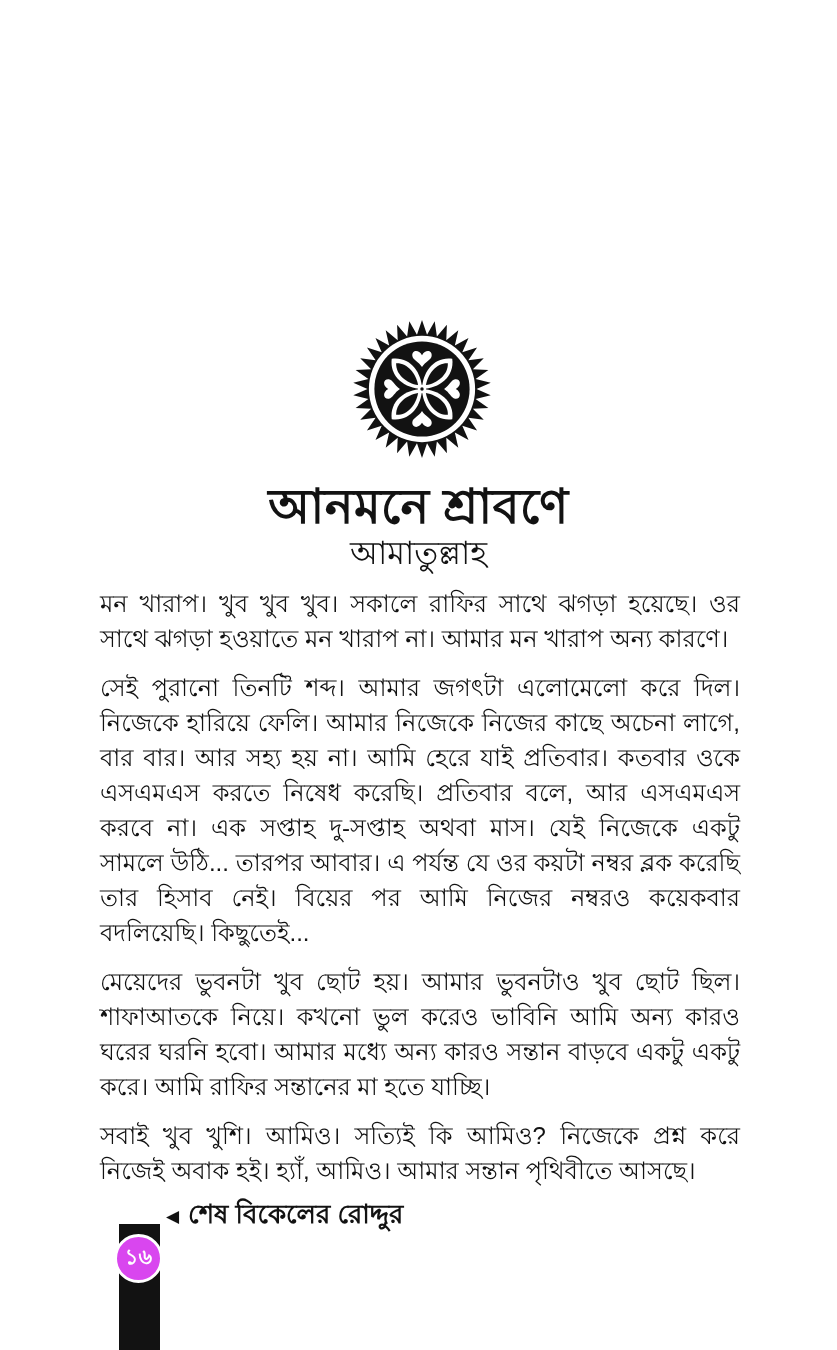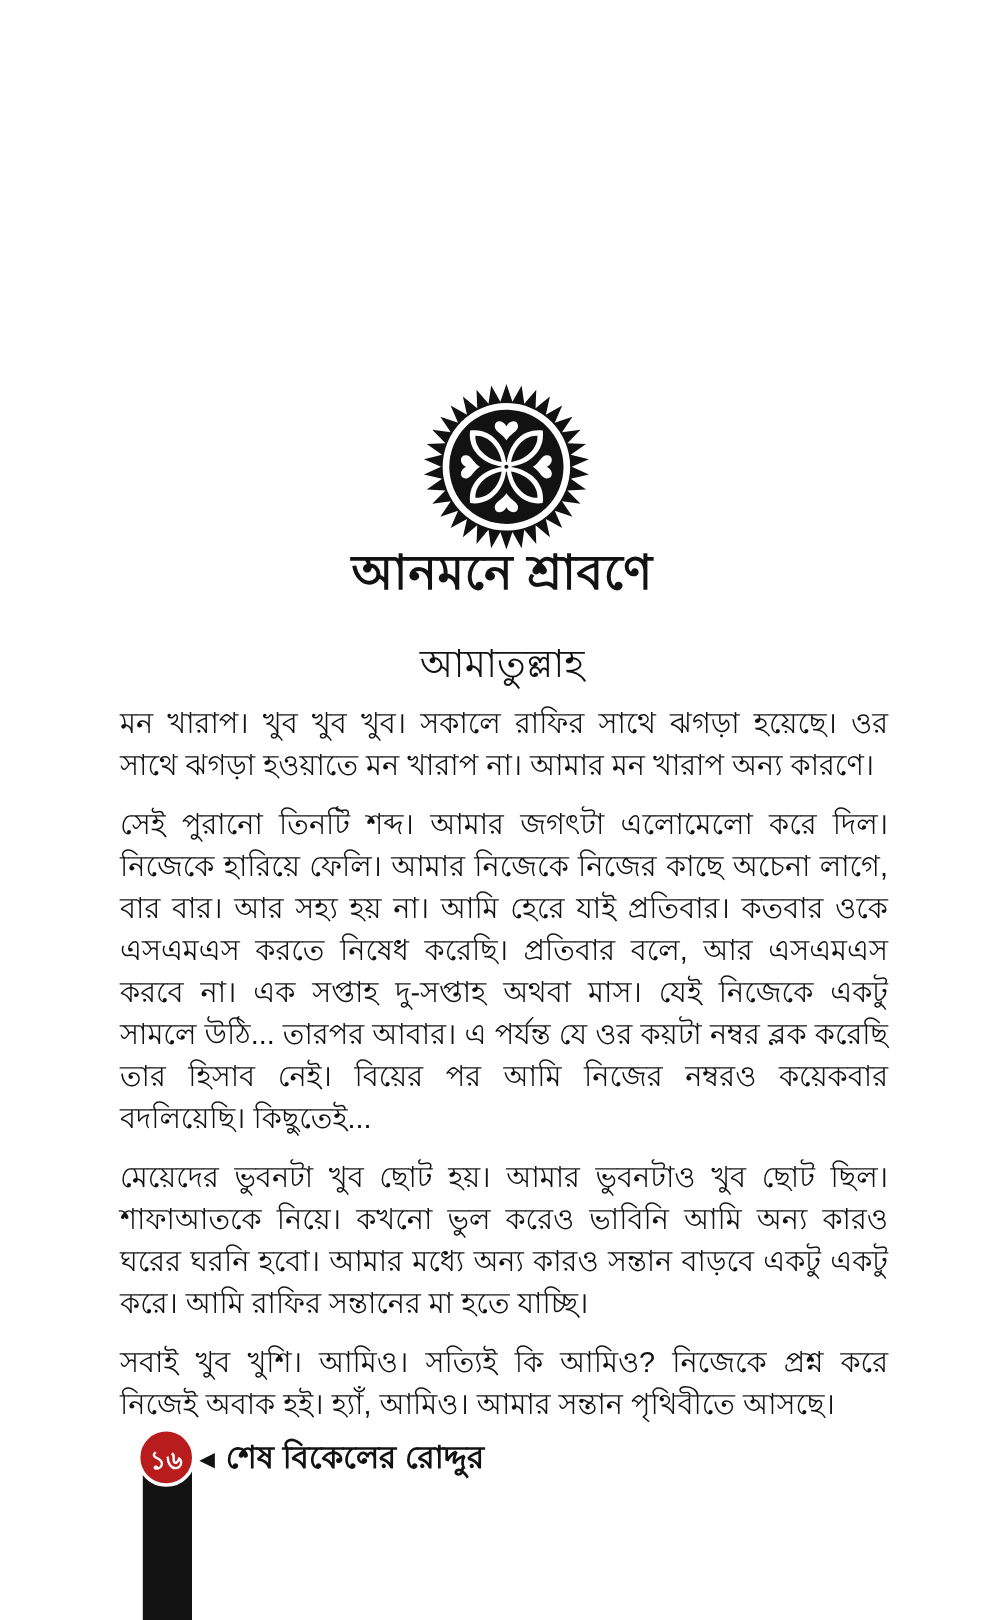--- a/index.html
+++ b/index.html
@@ -16,24 +16,24 @@
   .ornament {
     position: absolute;
     left: 353px;
     top: 320px;
     width: 138px;
     height: 138px;
   }
   .chapter-title {
     position: absolute;
     left: 0;
-    top: 446px;
+    top: 470px;
     width: 837px;
     text-align: center;
-    font-size: 40px;
+    font-size: 48px;
     font-weight: bold;
     letter-spacing: 0.5px;
     color: #121212;
   }
   .chapter-author {
     position: absolute;
     left: 0;
     top: 528px;
     width: 837px;
     text-align: center;
@@ -58,29 +58,29 @@
     position: absolute;
     left: 119px;
     top: 1224px;
     width: 41px;
     height: 126px;
     background: #121212;
   }
   .page-number-badge {
     position: absolute;
     left: 114px;
-    top: 1190px;
+    top: 1234px;
     width: 49px;
     height: 49px;
     border-radius: 50%;
-    background: #b91c1c;
+    background: #d946ef;
     border: 3px solid #ffffff;
     color: #ffffff;
     display: flex;
-    align-items: flex-end;
+    align-items: center;
     justify-content: center;
     font-size: 21px;
     font-weight: bold;
     z-index: 2;
   }
   .running-title {
     position: absolute;
     left: 166px;
     top: 1198px;
     height: 36px;

